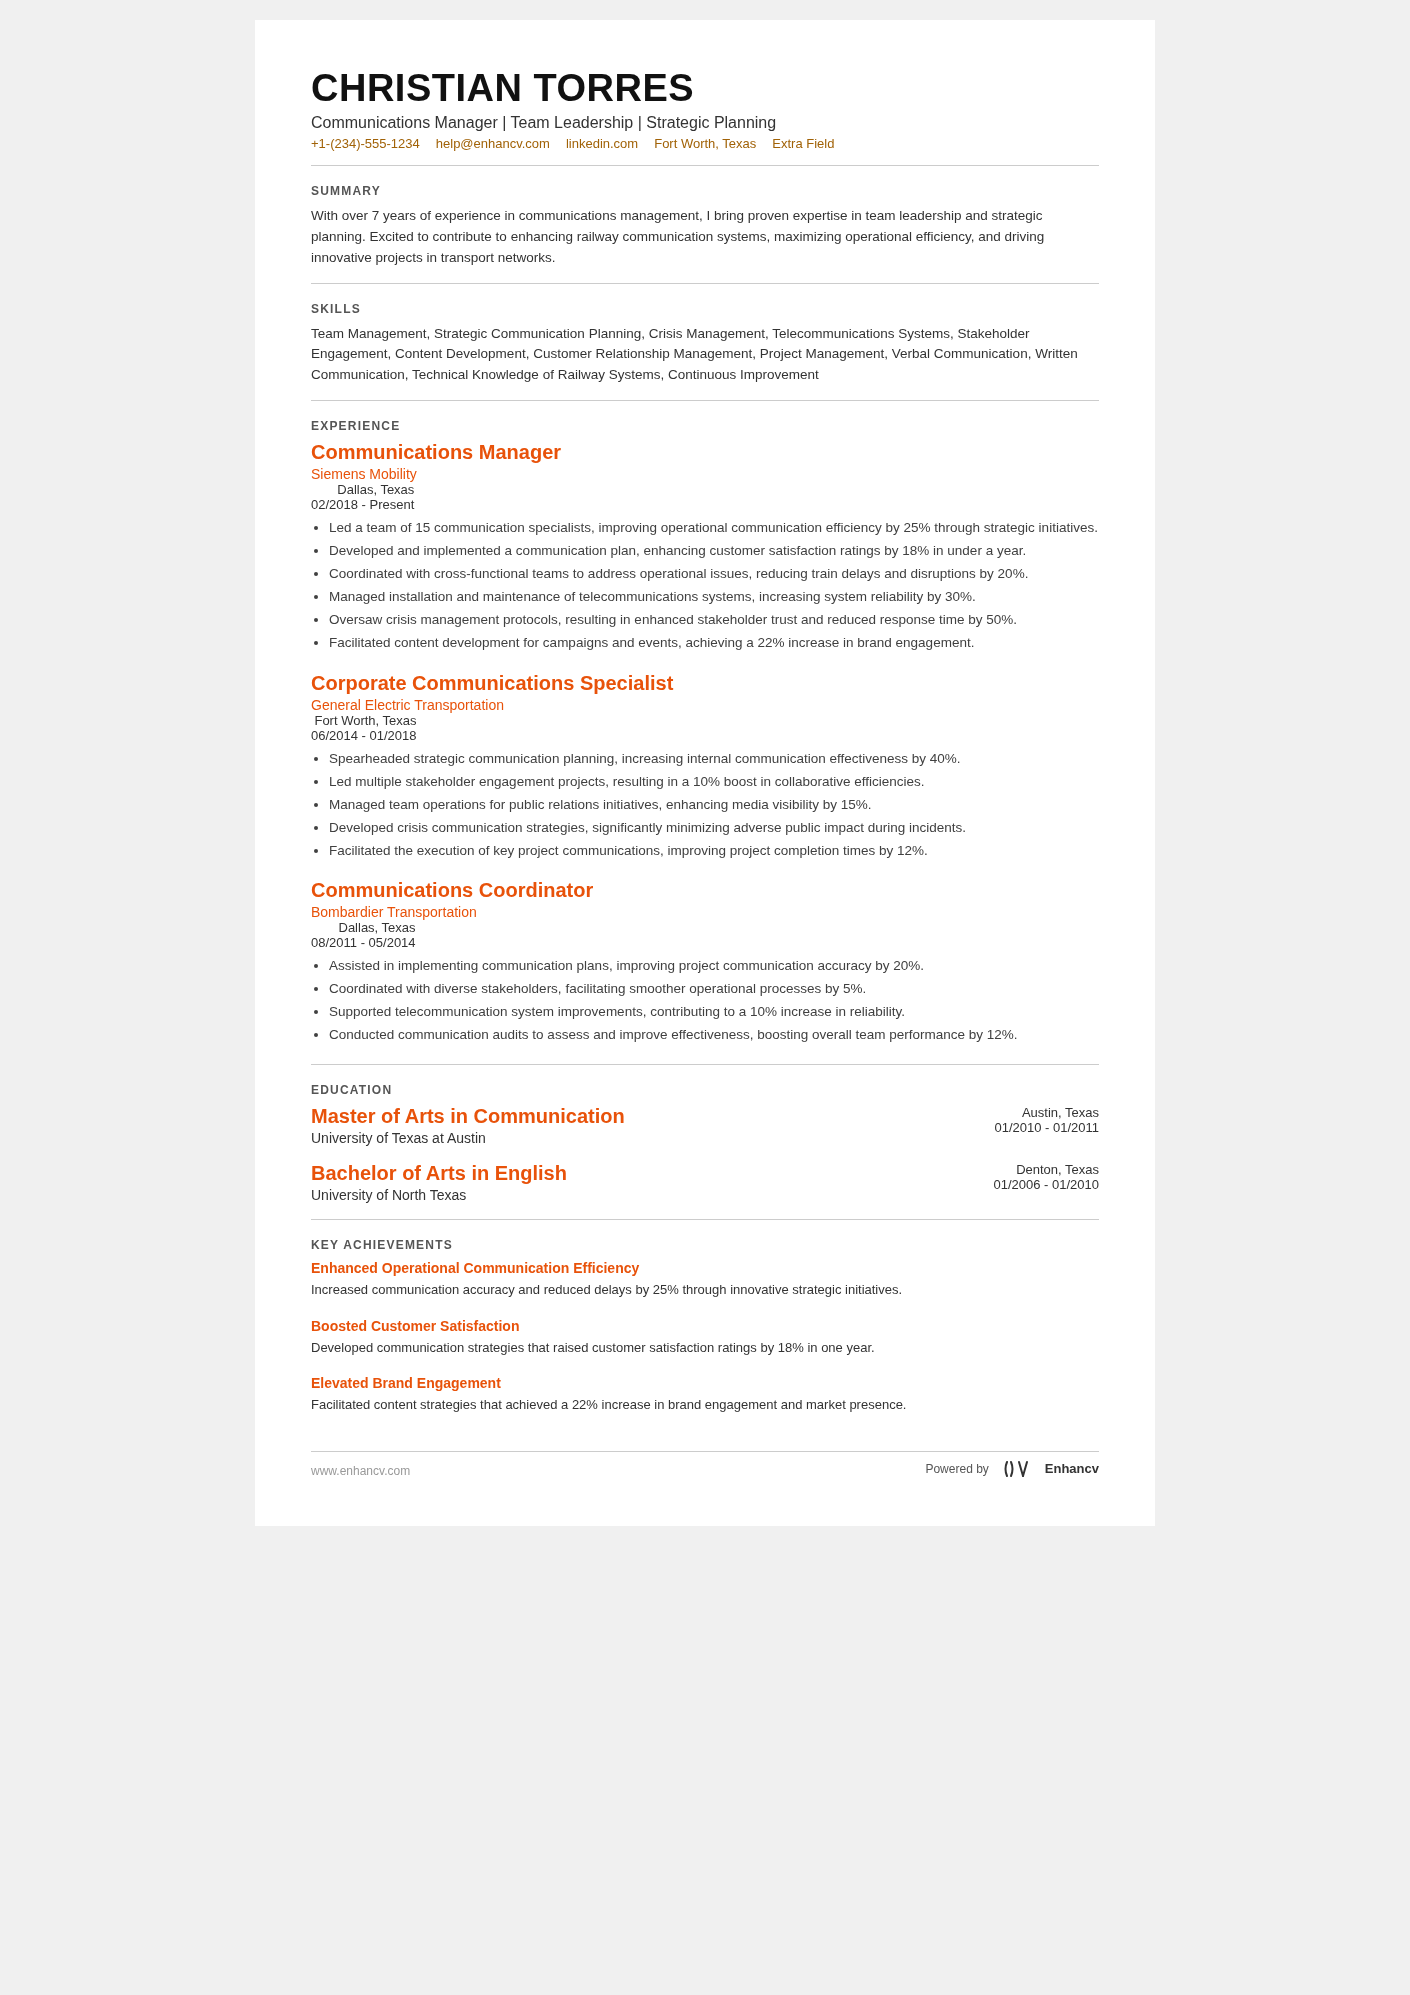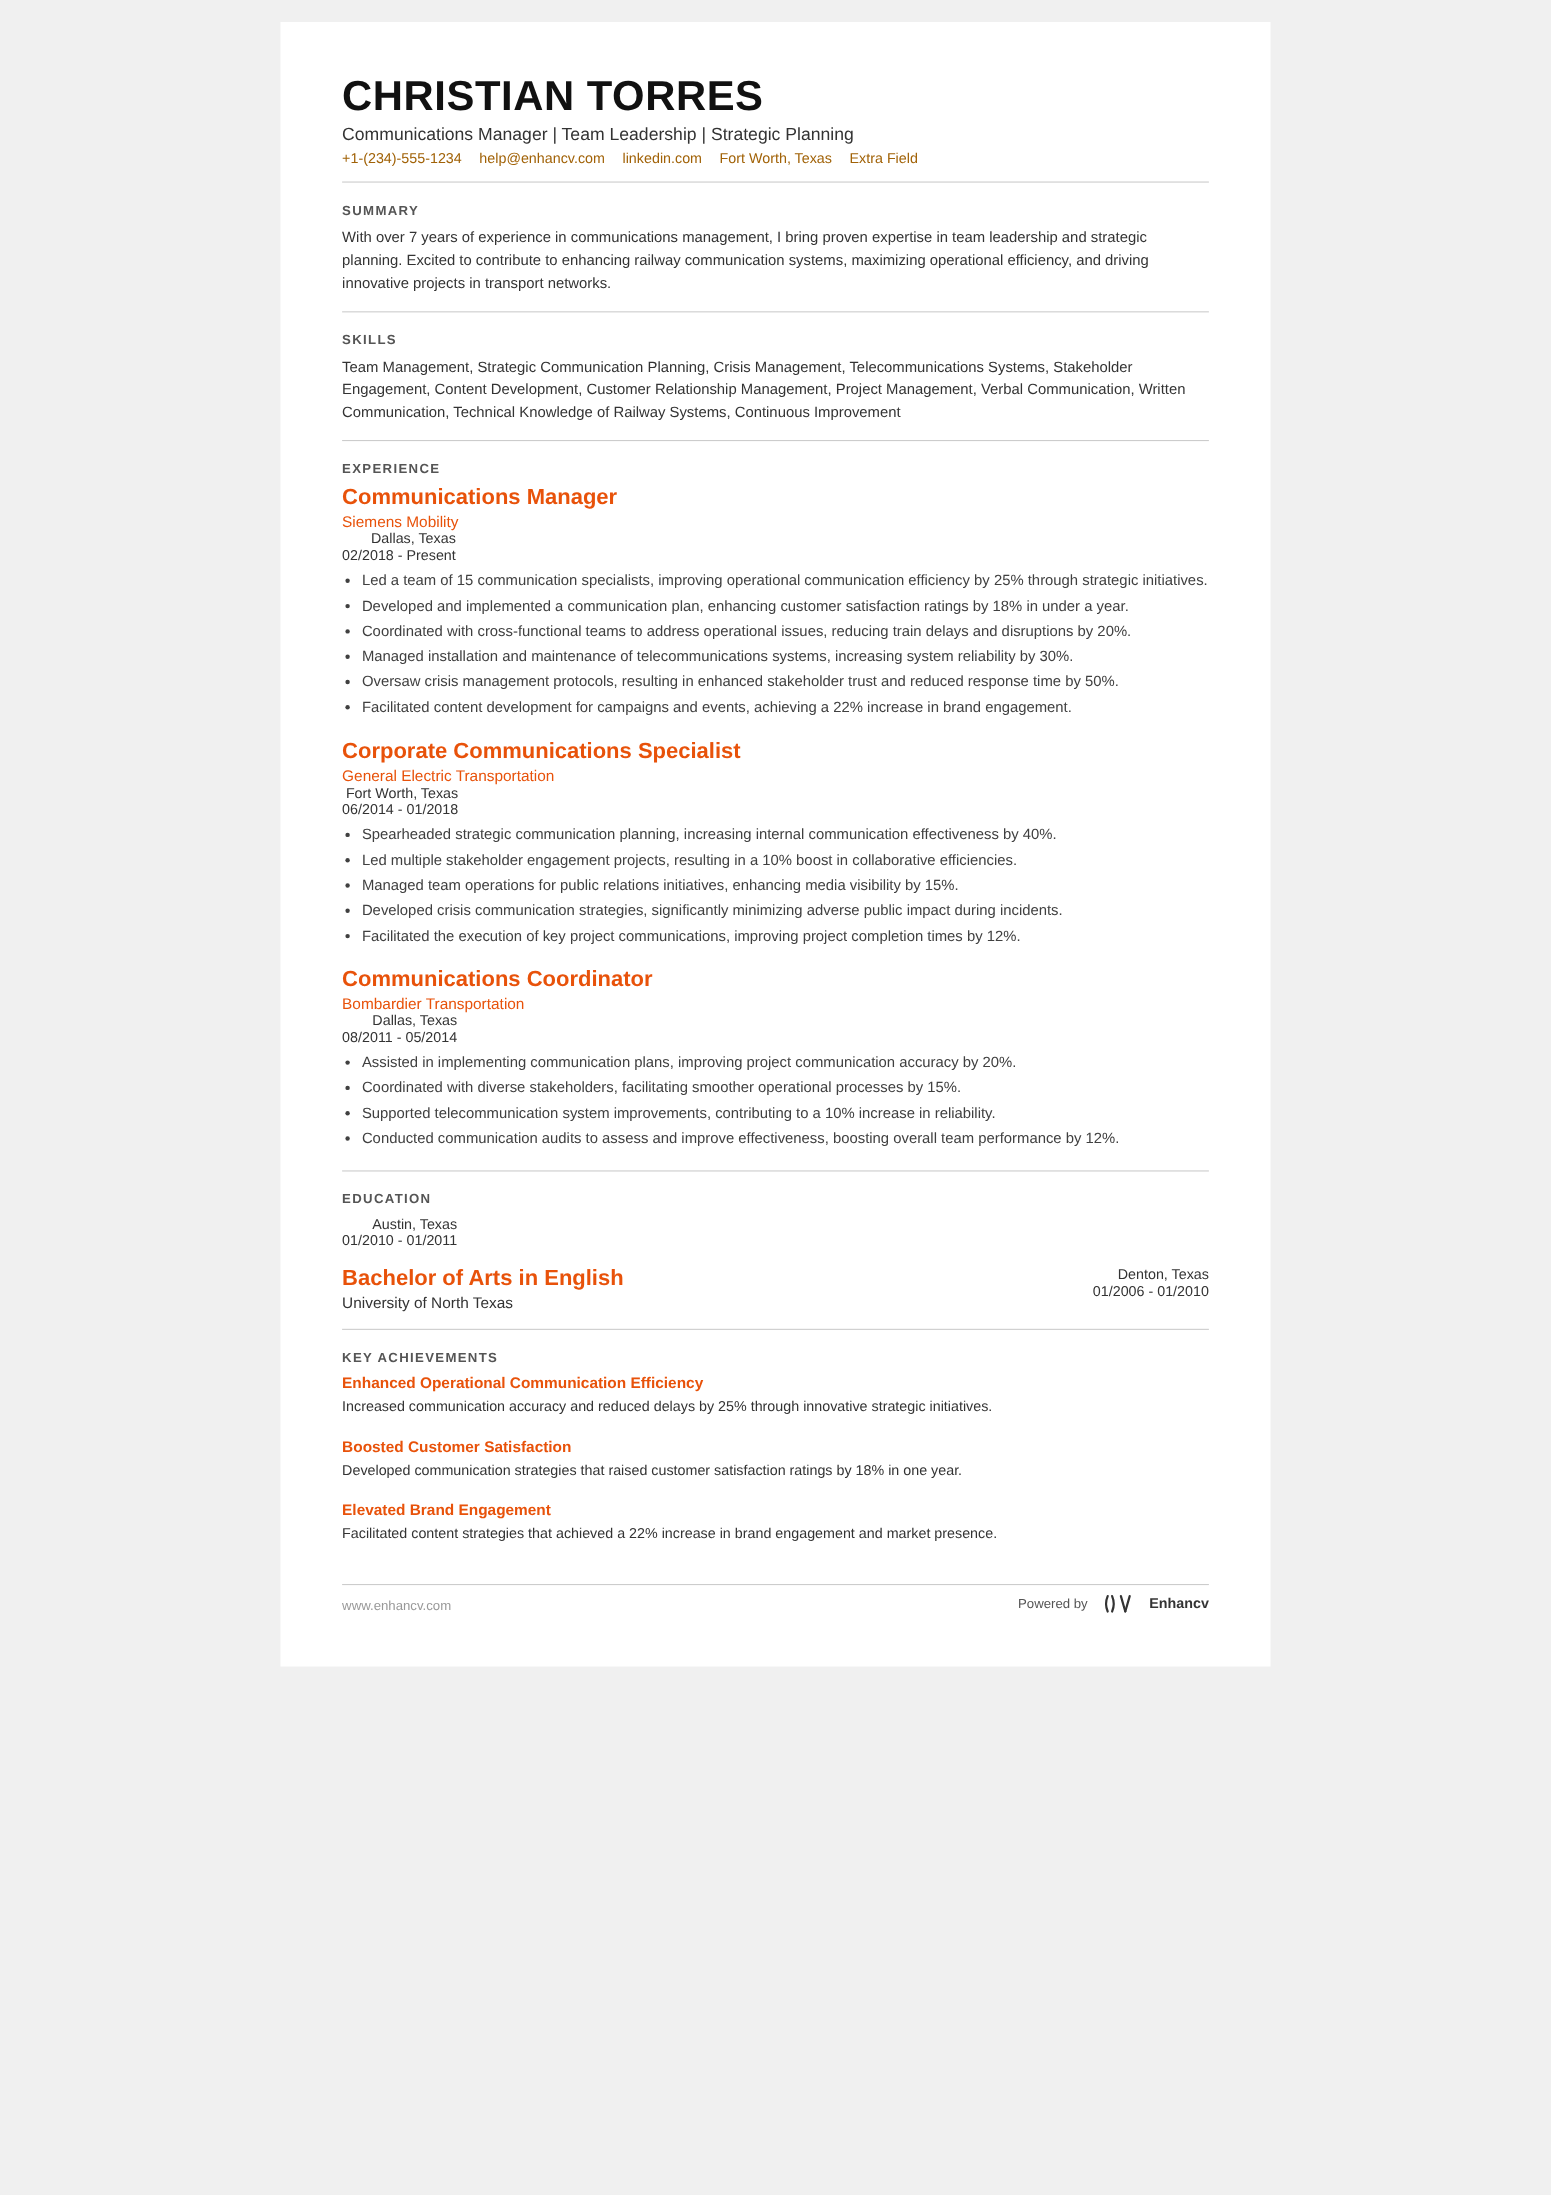--- a/index.html
+++ b/index.html
@@ -243,34 +243,38 @@
           <div class="experience-title">Communications Coordinator</div>
           <div class="experience-company">Bombardier Transportation</div>
         </div>
         <div class="experience-location-date">
           <div>Dallas, Texas</div>
           <div>08/2011 - 05/2014</div>
         </div>
       </div>
       <ul class="experience-bullets">
         <li>Assisted in implementing communication plans, improving project communication accuracy by 20%.</li>
-        <li>Coordinated with diverse stakeholders, facilitating smoother operational processes by 15%.</li>
+        <li>Coordinated with diverse stakeholders, facilitating smoother operational processes by 5%.</li>
         <li>Supported telecommunication system improvements, contributing to a 10% increase in reliability.</li>
         <li>Conducted communication audits to assess and improve effectiveness, boosting overall team performance by 12%.</li>
       </ul>
     </div>
   </div>
 
   <hr class="divider">
 
   <div>
     <div class="section-title">EDUCATION</div>
 
     <div class="education-block">
       <div class="education-header">
+        <div>
+          <div class="education-degree">Master of Arts in Communication</div>
+          <div class="education-school">University of Texas at Austin</div>
+        </div>
         <div class="education-location-date">
           <div>Austin, Texas</div>
           <div>01/2010 - 01/2011</div>
         </div>
       </div>
     </div>
 
     <div class="education-block">
       <div class="education-header">
         <div>

